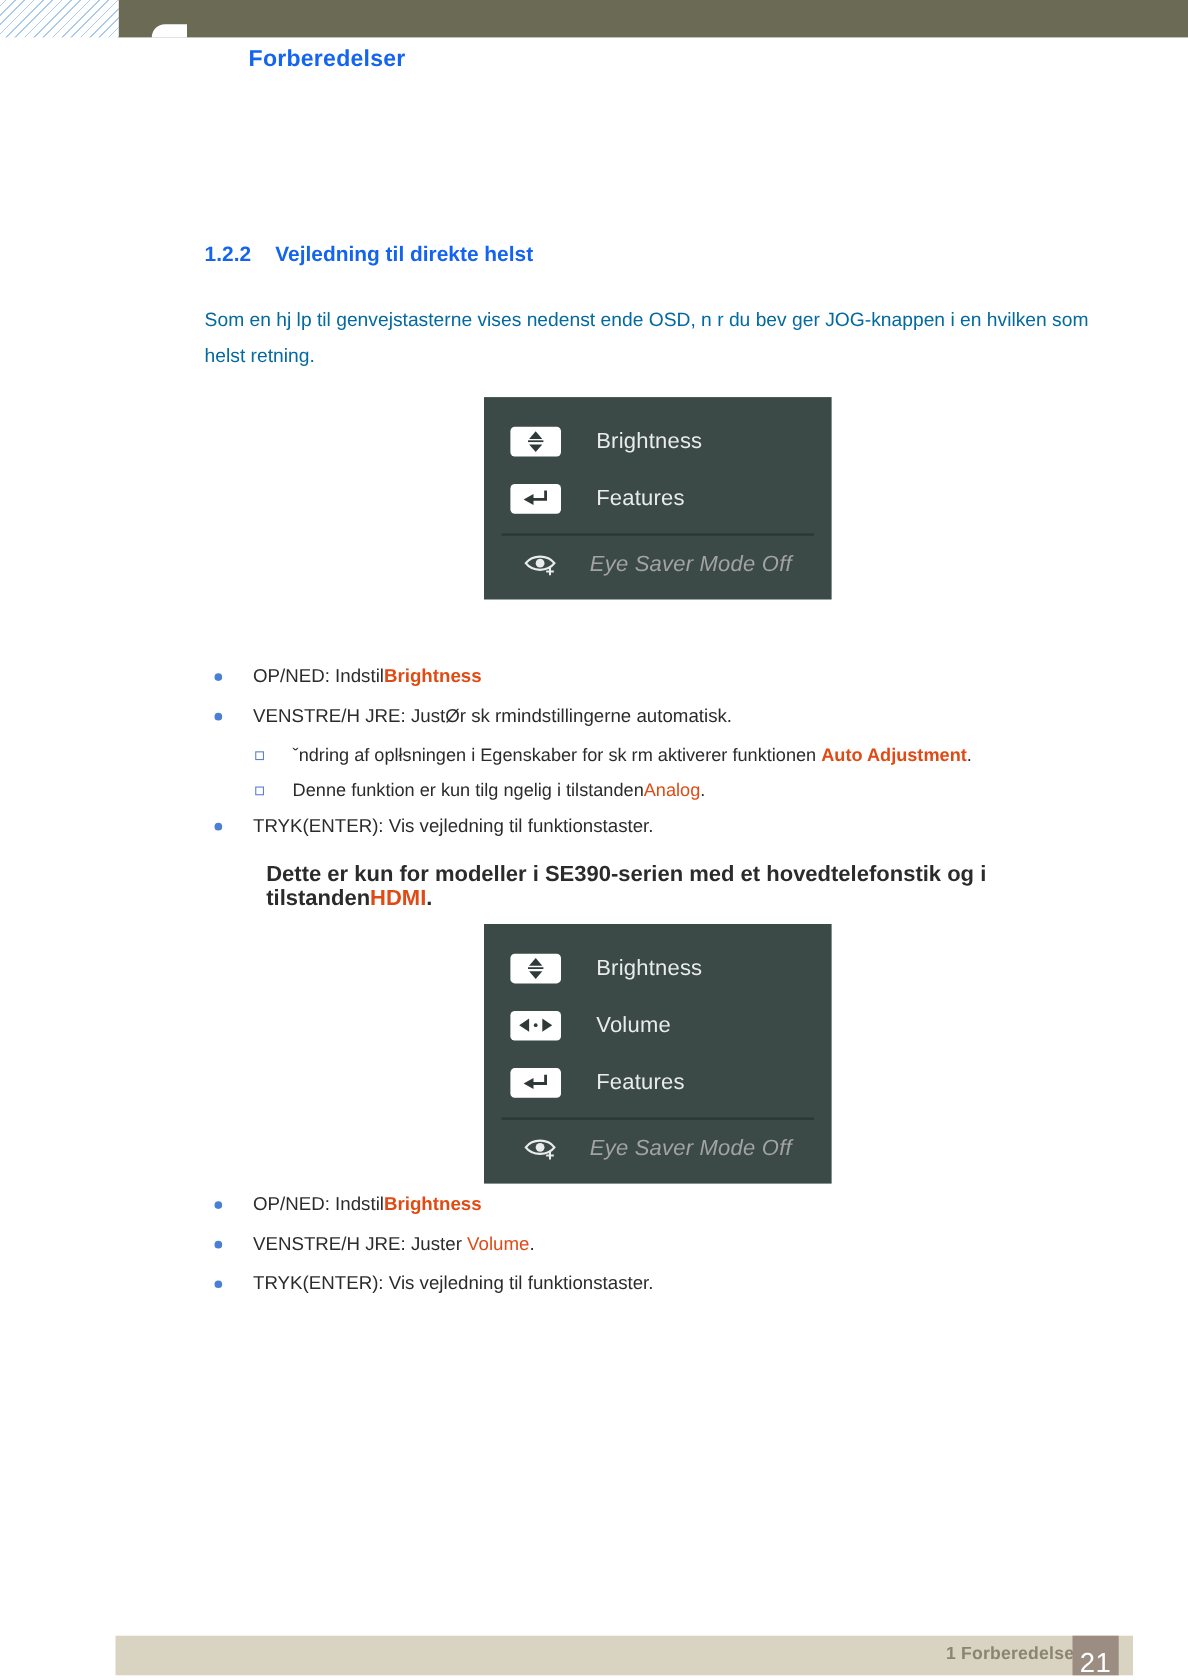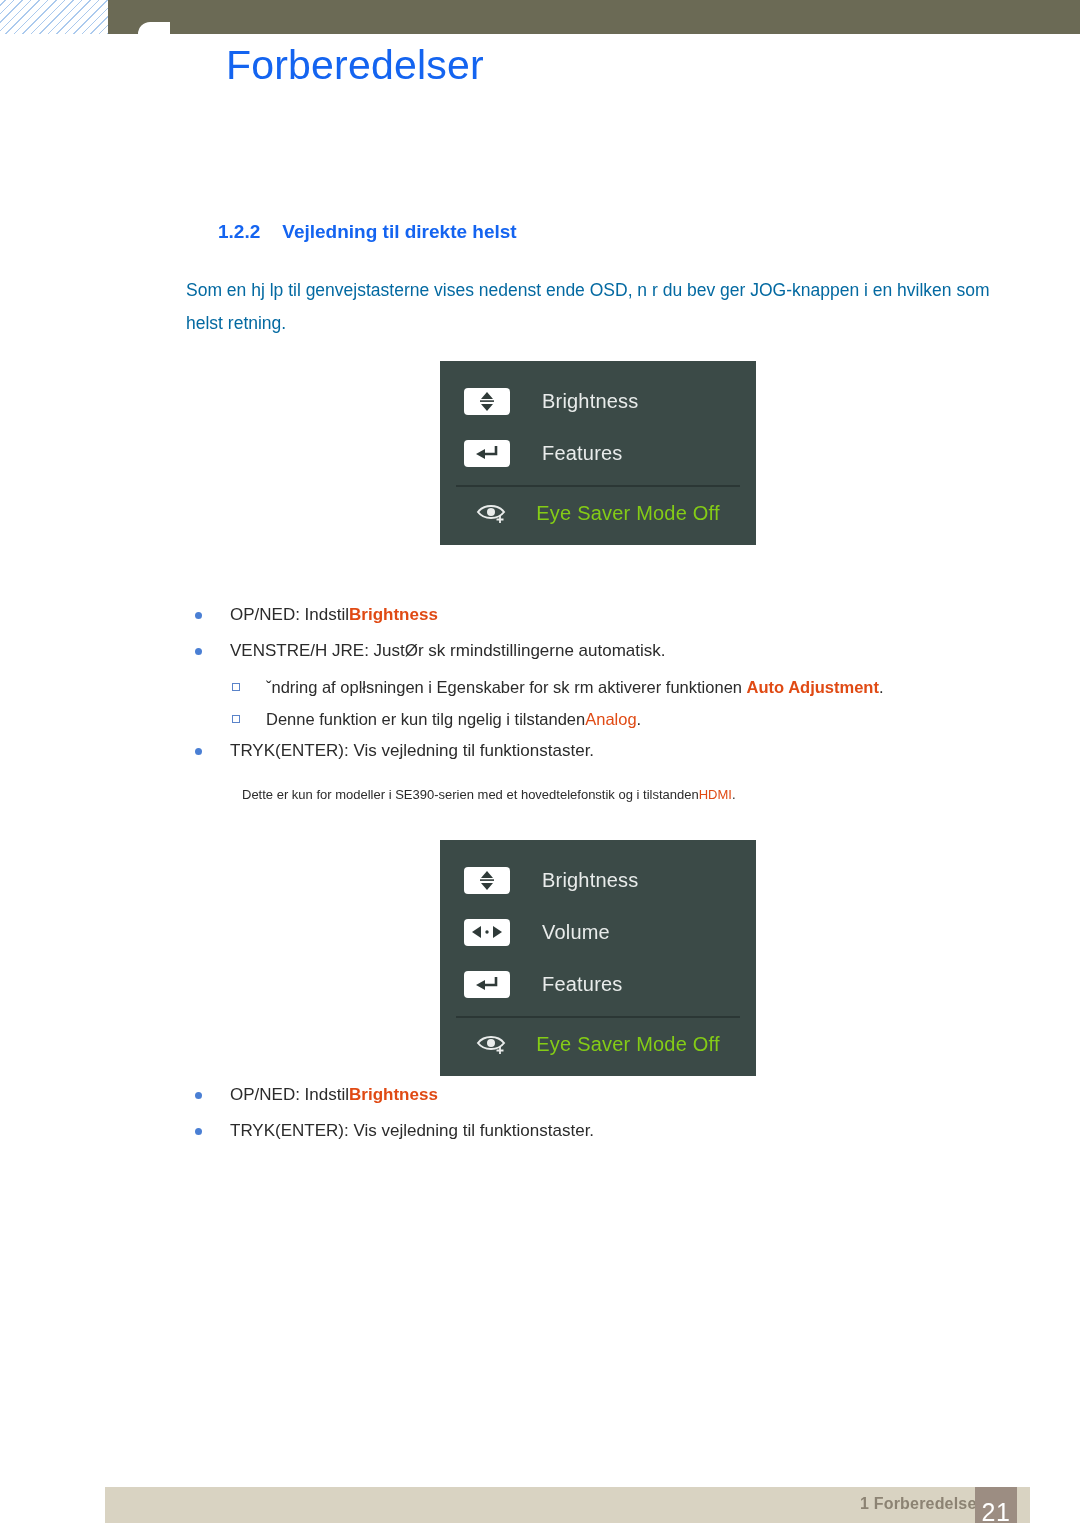--- a/index.html
+++ b/index.html
@@ -47,42 +47,42 @@
     top: 22px;
     width: 32px;
     height: 12px;
     background: #ffffff;
     border-top-left-radius: 14px;
   }
   #page-title {
     position: absolute;
     left: 226px;
     top: 42px;
-    font-size: 41px;
-    font-weight: normal;
+    font-size: 21px;
+    font-weight: bold;
     color: #1464f0;
     letter-spacing: .2px;
   }
 
   
   #content {
     position: absolute;
     left: 0; top: 0;
     width: 1080px;
   }
   .section-heading {
     position: absolute;
     left: 186px;
     top: 221px;
     font-size: 19px;
     font-weight: bold;
     color: #1464f0;
     white-space: nowrap;
   }
-  .section-heading .num { margin-right: 22px; margin-left: 32px; }
+  .section-heading .num { margin-right: 22px; }
 
   .body-par {
     position: absolute;
     left: 186px;
     top: 274px;
     width: 810px;
     font-size: 17.5px;
     line-height: 33px;
     color: #0369a1;
   }
@@ -127,23 +127,24 @@
   .osd-foot {
     display: flex;
     align-items: center;
     justify-content: center;
     height: 52px;
     padding-bottom: 6px;
   }
   .eye-icon { flex: none; display: block; }
   .osd-foot-label {
     margin-left: 26px;
-    color: #84cc16;
+    color: #a3a3a3;
     font-size: 20px;
     letter-spacing: .2px;
+    font-style: italic;
   }
 
   #osd-1 { left: 440px; top: 361px; }
   #osd-2 { left: 440px; top: 840px; }
 
   
   .blist { position: absolute; left: 186px; width: 820px; }
   #blist-1 { top: 604px; }
   #blist-2 { top: 1084px; }
 
@@ -181,23 +182,24 @@
     top: 7px;
     width: 8px;
     height: 8px;
     border: 1.5px solid #5a83c9;
     box-sizing: border-box;
     background: transparent;
   }
   .note-row {
     margin-left: 56px;
     margin-top: 22px;
-    font-size: 13px;
+    font-size: 20px;
     line-height: 22px;
     color: #2b2b2b;
+    font-weight: bold;
   }
   .hl { color: #e04a14; font-weight: bold; }
   .hl-plain { color: #e04a14; }
 
   
   #footer-bar {
     position: absolute;
     left: 105px;
     top: 1487px;
     width: 925px;
@@ -364,20 +366,23 @@
       <div class="osd-foot-label">Eye Saver Mode Off</div>
     </div>
   </div>
 
   <div class="blist" id="blist-2">
 
     <div class="bullet-row">
       <span>OP/NED: Indstil</span><span class="hl">Brightness</span>
     </div>
 
+    <div class="bullet-row">
+      <span>VENSTRE/H JRE: Juster </span><span class="hl-plain">Volume</span><span>.</span>
+    </div>
 
     <div class="bullet-row">
       <span>TRYK(ENTER): Vis vejledning til funktionstaster.</span>
     </div>
 
   </div>
 
 </div>
 
 <div id="footer-bar"></div>

